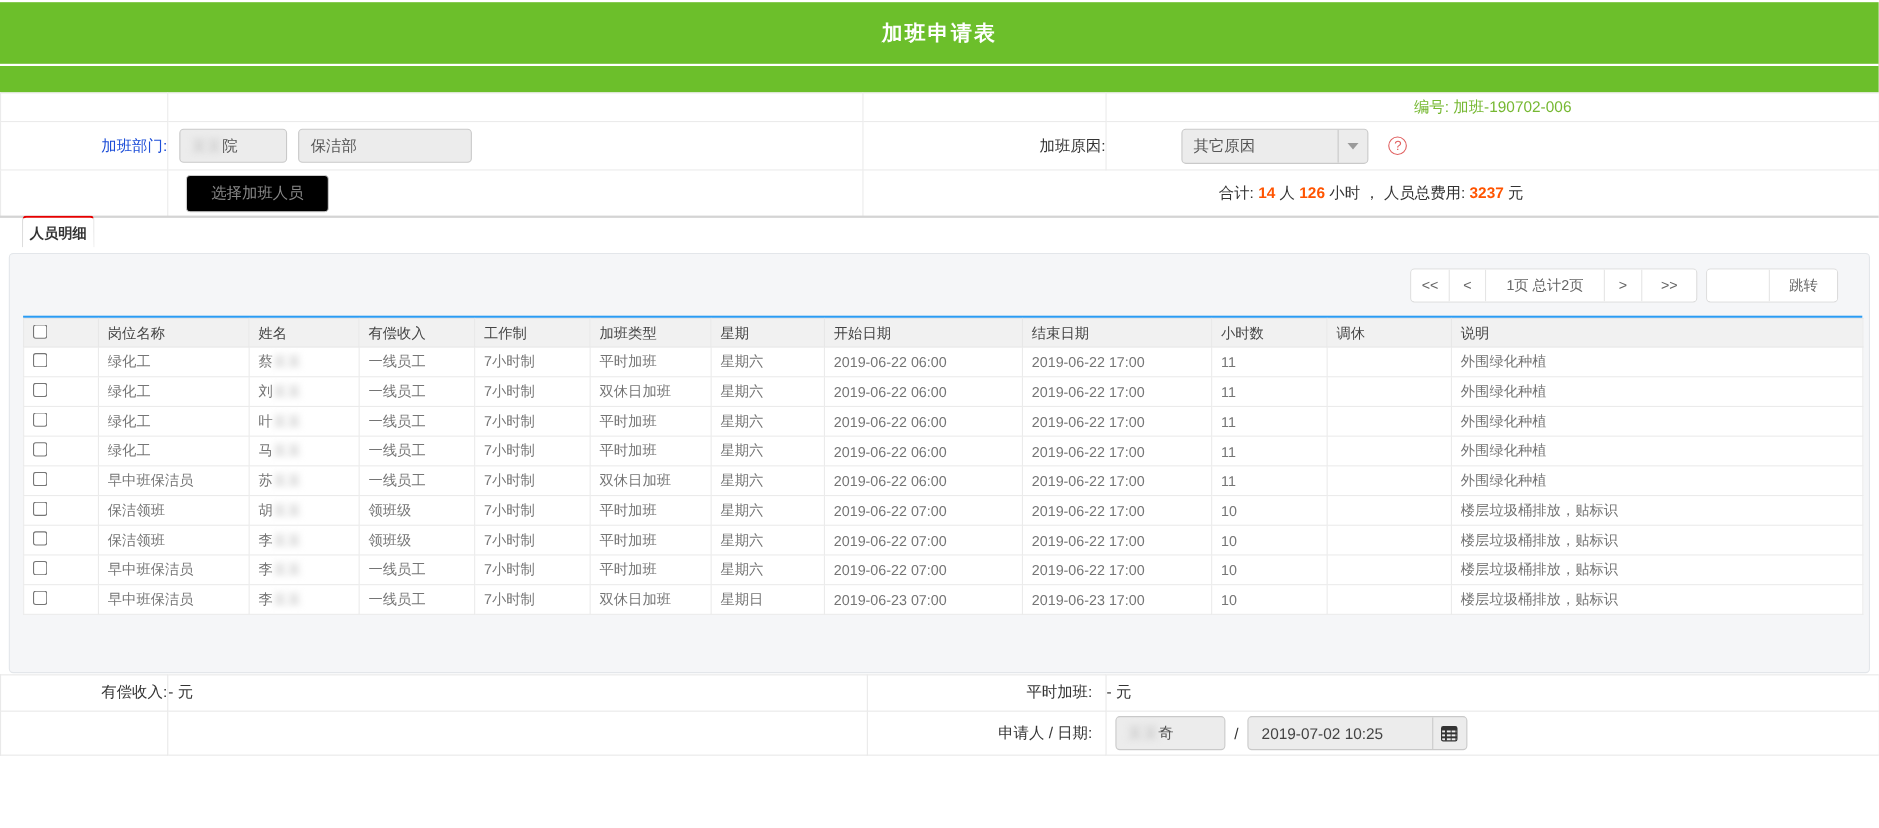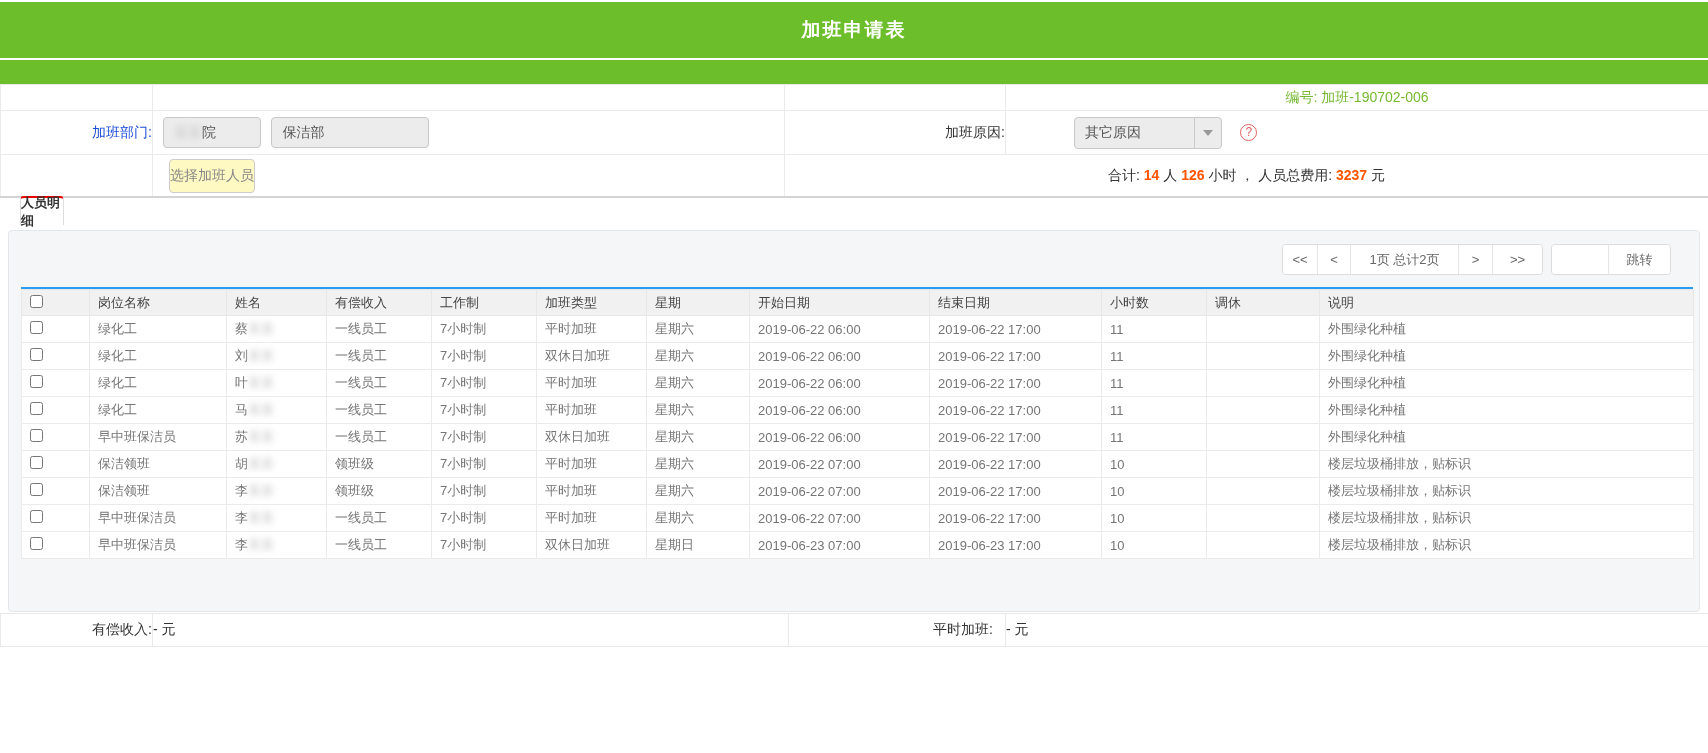--- a/index.html
+++ b/index.html
@@ -13,37 +13,37 @@
   .green-title-row { height:58px; display:flex; align-items:center; justify-content:center; border-bottom:2px solid #ffffff; }
   .page-title { color:#fff; font-size:19px; font-weight:bold; letter-spacing:2px; }
   
   table.form-top { position:absolute; top:84px; left:0; width:1708px; border-collapse:collapse; table-layout:fixed; }
   table.form-top td { border:1px solid #ebebeb; padding:0; vertical-align:middle; }
   .lbl { text-align:right; padding-right:8px; font-size:14px; color:#1d4ed8; }
   .lbl-inset { text-align:right; padding-right:68px; font-size:14px; color:#333; }
   .ginput { display:inline-flex; align-items:center; height:31px; background:#ececec;
             border:1px solid #c9c9c9; border-radius:4px; padding:0 10px; font-size:14px; color:#555; }
   .blur { color:#c6c6c6; filter:blur(3px); }
-  .btn-plain { height:34px; background:#fef9c3; border:1px solid #ccc; border-radius:4px;
-               color:#888; font-size:14px; padding:0 0; cursor:pointer;
+  .btn-plain { height:34px; background:#000000; border:1px solid #ccc; border-radius:4px;
+               color:#888; font-size:14px; padding:0 22px; cursor:pointer;
                font-family:"Liberation Sans","DejaVu Sans",sans-serif; }
   .serial-cell { text-align:center; font-size:14px; color:#76b832; }
   .summary-cell { text-align:center; font-size:14px; color:#333; }
   .num { color:#ff5400; font-weight:bold; }
-  .dropdown { display:inline-flex; margin-left:68px; width:148px; height:32px; background:#ececec;
+  .dropdown { display:inline-flex; margin-left:68px; width:170px; height:32px; background:#ececec;
               border:1px solid #c9c9c9; border-radius:4px; overflow:hidden; cursor:pointer; }
   .dd-text { flex:1; display:flex; align-items:center; padding-left:10px; font-size:14px; color:#555; }
   .dd-arrow { width:27px; display:flex; align-items:center; justify-content:center; border-left:1px solid #c9c9c9; }
   .tri-down { width:0; height:0; border:5px solid transparent; border-top:6px solid #9a9a9a; margin-top:5px; }
   .help-icon { display:inline-flex; align-items:center; justify-content:center; width:17px; height:17px;
                border:1px solid #e06060; color:#e06060; border-radius:50%; font-size:12px;
                margin-left:14px; vertical-align:middle; }
   
   .tabbar { position:absolute; top:196px; left:0; width:1708px; height:29px; border-top:2px solid #d4d4d4; }
-  .tab-active { position:absolute; left:20px; top:-2px; width:44px; height:29px; background:#fff;
+  .tab-active { position:absolute; left:20px; top:-2px; width:66px; height:29px; background:#fff;
                 border-top:2px solid #e60000; border-left:1px solid #ddd; border-right:1px solid #ddd;
                 border-radius:4px 4px 0 0; display:flex; align-items:center; justify-content:center;
                 font-size:13px; font-weight:bold; color:#333; cursor:pointer; }
   
   .panel { position:absolute; top:230px; left:8px; width:1692px; height:382px;
            background:#f5f6f8; border:1px solid #e3e6ea; border-radius:4px; }
   .pager-row { position:absolute; top:13px; right:28px; display:flex; gap:8px; height:31px; }
   .pgroup { display:flex; background:#fff; border:1px solid #dcdcdc; border-radius:4px; overflow:hidden; }
   .pbtn { display:flex; align-items:center; justify-content:center; font-size:13px; color:#666;
           border-left:1px solid #e5e5e5; cursor:pointer; background:#fff; }
@@ -332,14 +332,34 @@
       <col style="width:217px">
       <col style="width:703px">
     </colgroup>
   <tbody>
       <tr style="height:33px">
     <td class="lbl">有偿收入:</td>
     <td class="val">- 元</td>
     <td class="lbl" style="padding-right:12px">平时加班:</td>
     <td class="val">- 元</td>
   </tr>
+  <tr style="height:40px">
+    <td></td>
+    <td></td>
+    <td class="lbl" style="padding-right:12px">申请人 / 日期:</td>
+    <td>
+      <div class="apply-cell">
+        <span class="ginput" style="width:100px">
+              <span class="blur">某某</span>
+              <span>奇</span>
+            </span>
+        <span>/</span>
+        <span class="date-group">
+          <span class="date-text">2019-07-02 10:25</span>
+          <span class="cal-btn">
+                <span class="cal-icon"></span>
+              </span>
+        </span>
+      </div>
+    </td>
+  </tr>
 </tbody>
   </table>
 
 </body></html>

